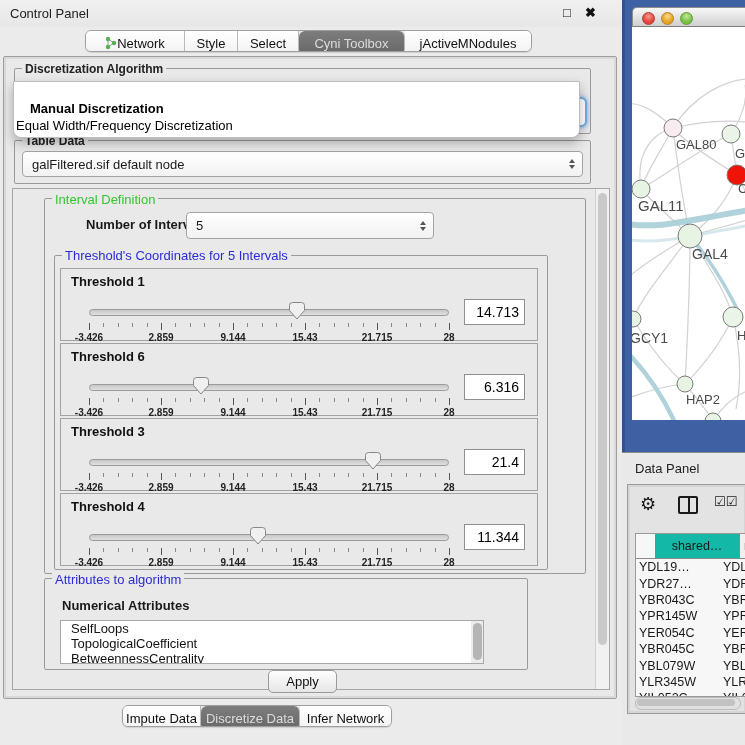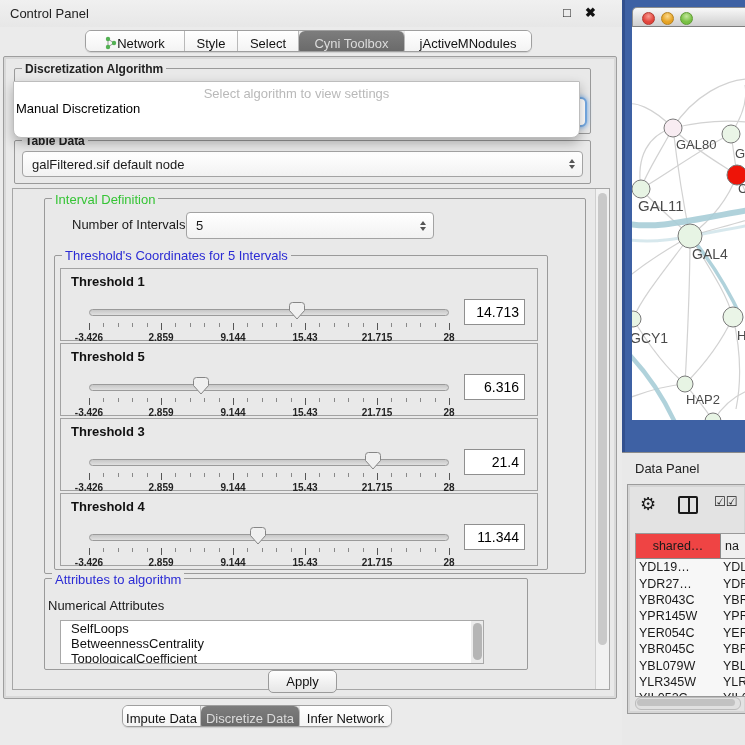--- a/index.html
+++ b/index.html
@@ -92,29 +92,29 @@
              box-shadow:inset 0 0 0 2px #d5d5d5;}
   .tb-ico{position:absolute;color:#1a1a1a;cursor:default;}
   #gear-ico{left:12px;top:8px;font-size:18px;font-family:"DejaVu Sans",sans-serif;}
   #cols-ico{left:50px;top:11px;width:16px;height:14px;border:2px solid #1a1a1a;border-radius:2px;}
   #cols-ico div{position:absolute;left:50%;top:0;width:2px;height:100%;background:#1a1a1a;}
   #checks-ico{left:86px;top:9px;font-size:13px;font-family:"DejaVu Sans",sans-serif;white-space:nowrap;}
 
   #tp-table{position:absolute;left:7px;top:48px;width:111px;height:162px;background:#f7f7f7;border:1px solid #999;
             border-right:none;overflow:hidden;}
   .hdr{display:flex;height:24px;border-bottom:1px solid #8a8a8a;font-size:12.5px;}
-  .hdr .c1{width:84px;background:#ef4444;border-right:1px solid #8a8a8a;display:flex;align-items:center;justify-content:center;}
+  .hdr .c1{width:84px;background:#14b8a6;border-right:1px solid #8a8a8a;display:flex;align-items:center;justify-content:center;margin-left:19px;}
   .hdr .c2{flex:1;background:#f0f0f0;display:flex;align-items:center;justify-content:flex-start;padding-left:4px;overflow:hidden;}
   .trow{display:flex;height:16.4px;font-size:12.5px;align-items:center;}
   .trow .c1{width:84px;padding-left:3px;white-space:nowrap;overflow:hidden;}
   .trow .c2{flex:1;white-space:nowrap;overflow:hidden;}
   #hscroll{position:absolute;left:7px;top:212px;width:104px;height:11px;background:#e0e0e0;border:1px solid #bbb;border-radius:6px;}
   #hscroll .hthumb{position:absolute;left:1px;top:1px;width:98px;height:7px;background:#c2c2c2;border-radius:5px;}
 
-  .bold{font-weight:normal;}
+  .bold{font-weight:bold;margin-left:14px;}
   svg text{font-family:"Liberation Sans",sans-serif;}
 </style>
 </head>
 <body>
 
 <div id="app">
 
   <div id="left-panel" class="abs">
 
     <div class="titlebar abs">
@@ -149,22 +149,22 @@
         </div>
     </div>
 
     <div id="content-outer" class="abs"></div>
 
     <div class="group" style="left:14px;top:68px;width:575px;height:64px;"></div>
     <span class="group-label" style="left:22px;top:62px;color:#222;font-weight:bold;">Discretization Algorithm</span>
     <div class="combo focus-ring" style="left:22px;top:97px;width:561px;height:26px;"></div>
 
     <div id="algo-popup" class="abs">
-      <div class="hint">Select algorithm to view settings</div>
       <div class="item bold" style="top:19px;">Manual Discretization</div>
+      <div class="item" style="top:36px;">Equal Width/Frequency Discretization</div>
     </div>
 
     <div class="group" style="left:14px;top:140px;width:575px;height:42px;"></div>
     <span class="group-label" style="left:22px;top:134px;color:#222;font-weight:600;">Table Data</span>
     <div class="combo" style="left:22px;top:151px;width:559px;height:24px;">
       <span class="val">galFiltered.sif default node</span>
       <span class="spinner">
           <span class="spin-up"></span>
           <span class="spin-dn"></span>
         </span>
@@ -227,21 +227,21 @@
             <span class="tick-lab" style="left: 60%;">15.43</span>
             <span class="tick-lab" style="left: 80%;">21.715</span>
             <span class="tick-lab" style="left: 100%;">28</span>
             <div class="thumb" style="left: 57.7197%;"><svg width="16" height="18" viewBox="0 0 16 18">
                 <path d="M3.5,0.5 h9 a3,3 0 0 1 3,3 v5 L8,17 L0.5,8.5 v-5 a3,3 0 0 1 3,-3 z" fill="#f0f0f0" stroke="#868686" stroke-width="1"></path>
               </svg></div>
           </div>
           <input class="th-value" value="14.713" style="">
         </div>
         <div class="th-panel">
-          <div class="th-label">Threshold 5</div>
+          <div class="th-label">Threshold 6</div>
           <div class="slider-zone">
             <div class="track"></div>
             <div class="tick major" style="left: 0%;"></div>
             <div class="tick minor" style="left: 4%;"></div>
             <div class="tick minor" style="left: 8%;"></div>
             <div class="tick minor" style="left: 12%;"></div>
             <div class="tick minor" style="left: 16%;"></div>
             <div class="tick major" style="left: 20%;"></div>
             <div class="tick minor" style="left: 24%;"></div>
             <div class="tick minor" style="left: 28%;"></div>
@@ -360,22 +360,22 @@
           <input class="th-value" value="11.344" style="">
         </div>
       </div>
 
     <div class="group" style="left:44px;top:578px;width:482px;height:90px;"></div>
     <span class="group-label blue" style="left:52px;top:572px;font-size:13px;">Attributes to algorithm</span>
     <span class="abs bold" style="left:48px;top:598px;font-size:13px;">Numerical Attributes</span>
     <div id="attr-list" class="abs">
       <div id="attr-items">
           <div class="li">SelfLoops</div>
+          <div class="li">TopologicalCoefficient</div>
           <div class="li">BetweennessCentrality</div>
-          <div class="li">TopologicalCoefficient</div>
         </div>
       <div class="lscroll">
           <div class="lthumb"></div>
         </div>
     </div>
 
     <div id="apply-btn" class="abs">
       <span>Apply</span>
     </div>
 

